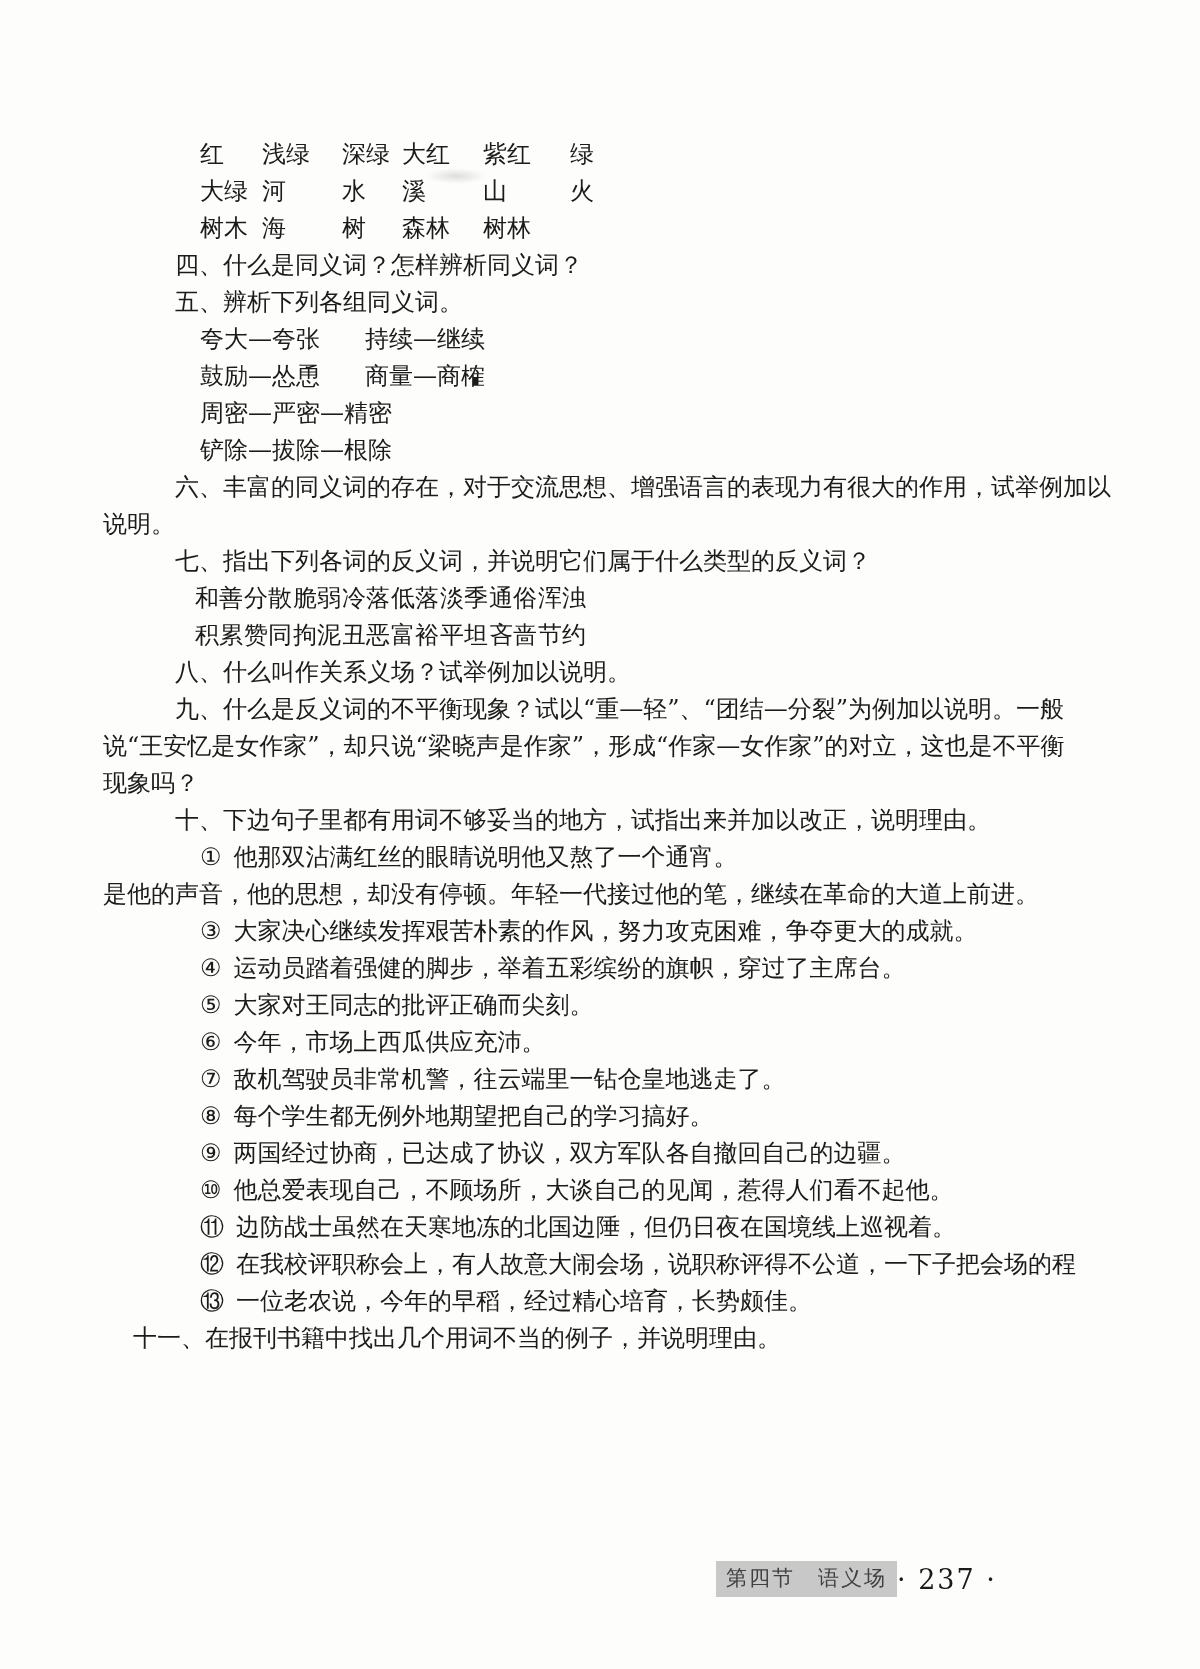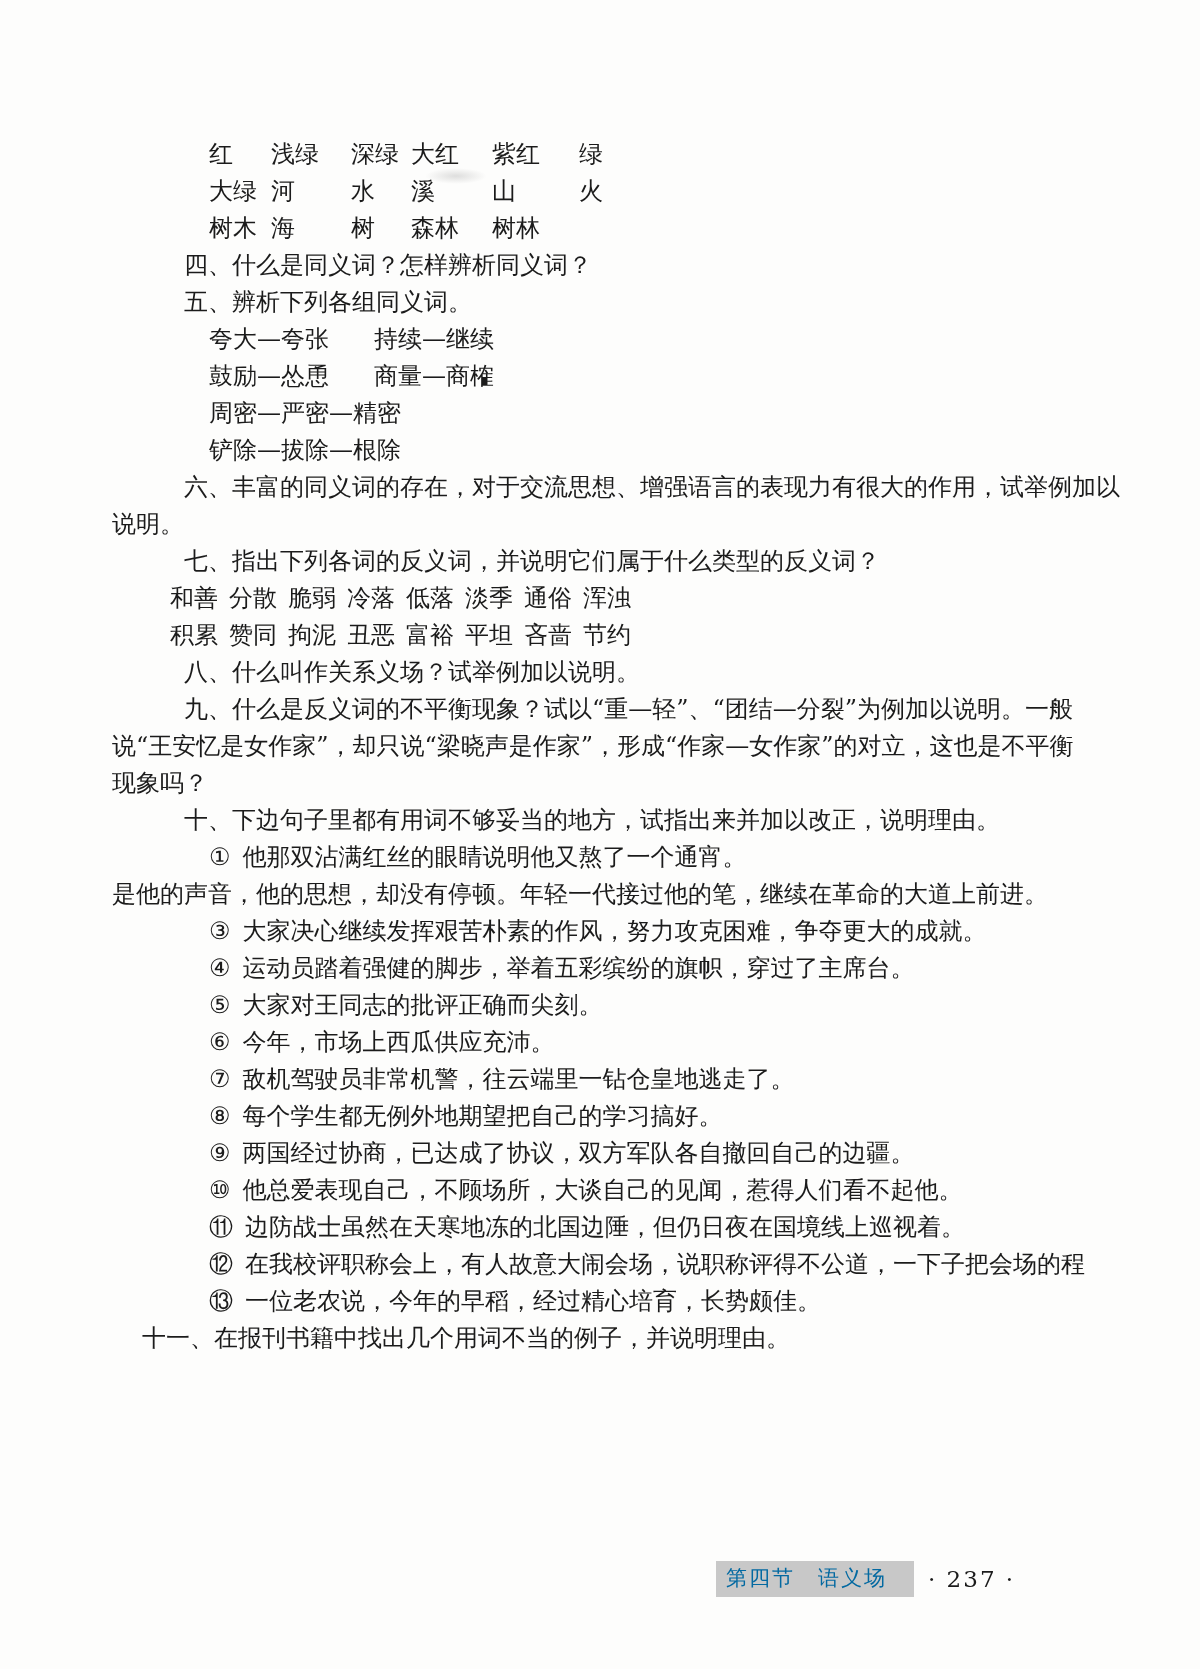--- a/index.html
+++ b/index.html
@@ -1,36 +1,36 @@
 <!DOCTYPE html>
 <html><head>
 <meta charset="utf-8">
 <style>
   html,body{margin:0;padding:0;background:#e8e8e8;}
   .page{
     position:relative;width:1200px;height:1669px;margin:0 auto;
     background:#fdfdfc;color:#1b1b1b;overflow:hidden;
     font-family:"DejaVu Serif","Liberation Serif",serif;
   }
-  .content{position:absolute;left:112px;top:136px;width:1060px;}
+  .content{position:absolute;left:103px;top:136px;width:1060px;}
   .line{height:37px;line-height:37px;font-size:24px;white-space:nowrap;}
   .ml-h2{margin-left:72px;}     
   .ml-h3{margin-left:30px;}     
   .ml-item{margin-left:97px;}   
-  .ml-words{margin-left:58px;display:flex;gap:11px;}
+  .ml-words{margin-left:92px;display:flex;gap:1px;}
   .gcol{display:inline-block;}
   .gc1{width:62px;}.gc2{width:80px;}.gc3{width:60px;}.gc4{width:81px;}.gc5{width:87px;}
   .pair1{display:inline-block;width:165px;}
   .num{display:inline-block;margin-right:12px;}
   .smudge{position:absolute;left:425px;top:168px;width:62px;height:16px;
     background:radial-gradient(ellipse at center,rgba(110,110,110,.22),rgba(110,110,110,0) 70%);}
   .footer{position:absolute;top:1561px;left:716px;display:flex;align-items:center;}
-  .flabel{background:#c8c8c8;color:#0369a1;font-size:21px;line-height:21px;
-    padding:7px 27px 8px 10px;letter-spacing:2px;}
-  .fnum{font-size:23px;margin-left:14px;letter-spacing:2px;}
+  .flabel{background:#c8c8c8;color:#404040;font-size:21px;line-height:21px;
+    padding:7px 10px 8px 10px;letter-spacing:2px;}
+  .fnum{font-size:27px;letter-spacing:2px;}
 </style>
 </head>
 <body>
 
 <div class="page">
   <div class="smudge"></div>
 
   <div class="content">
 
     <div class="line ml-item">

